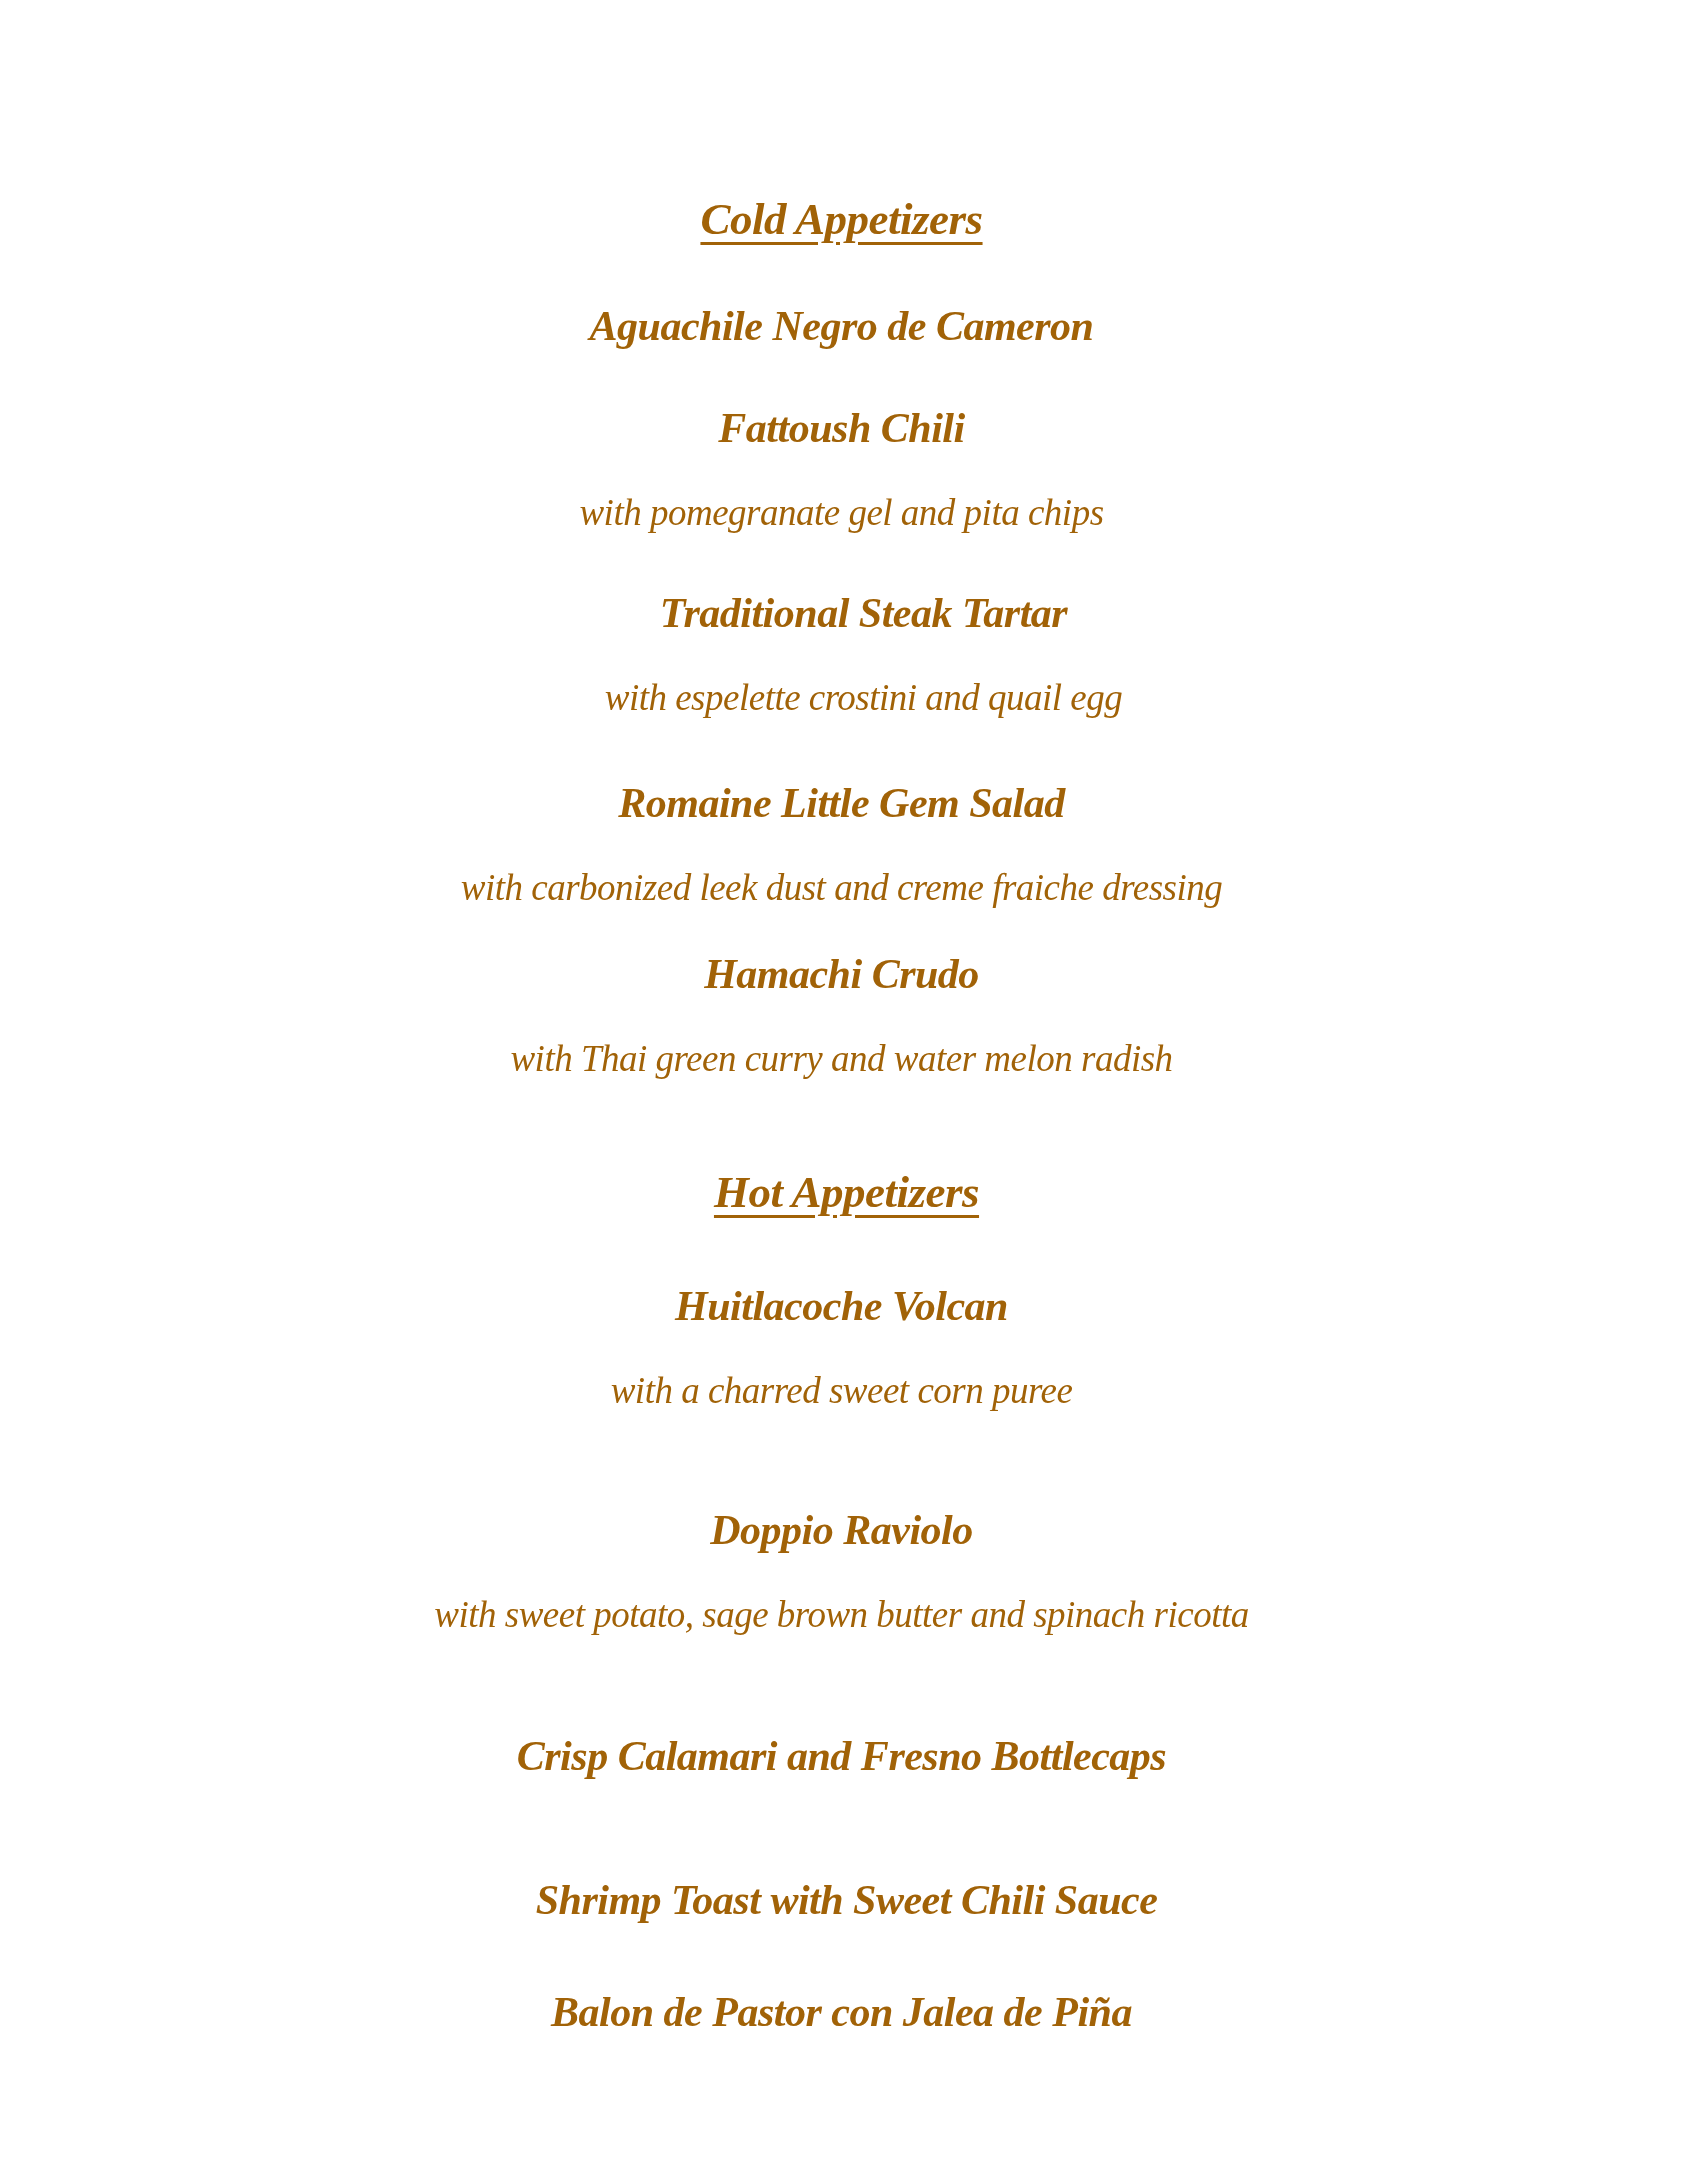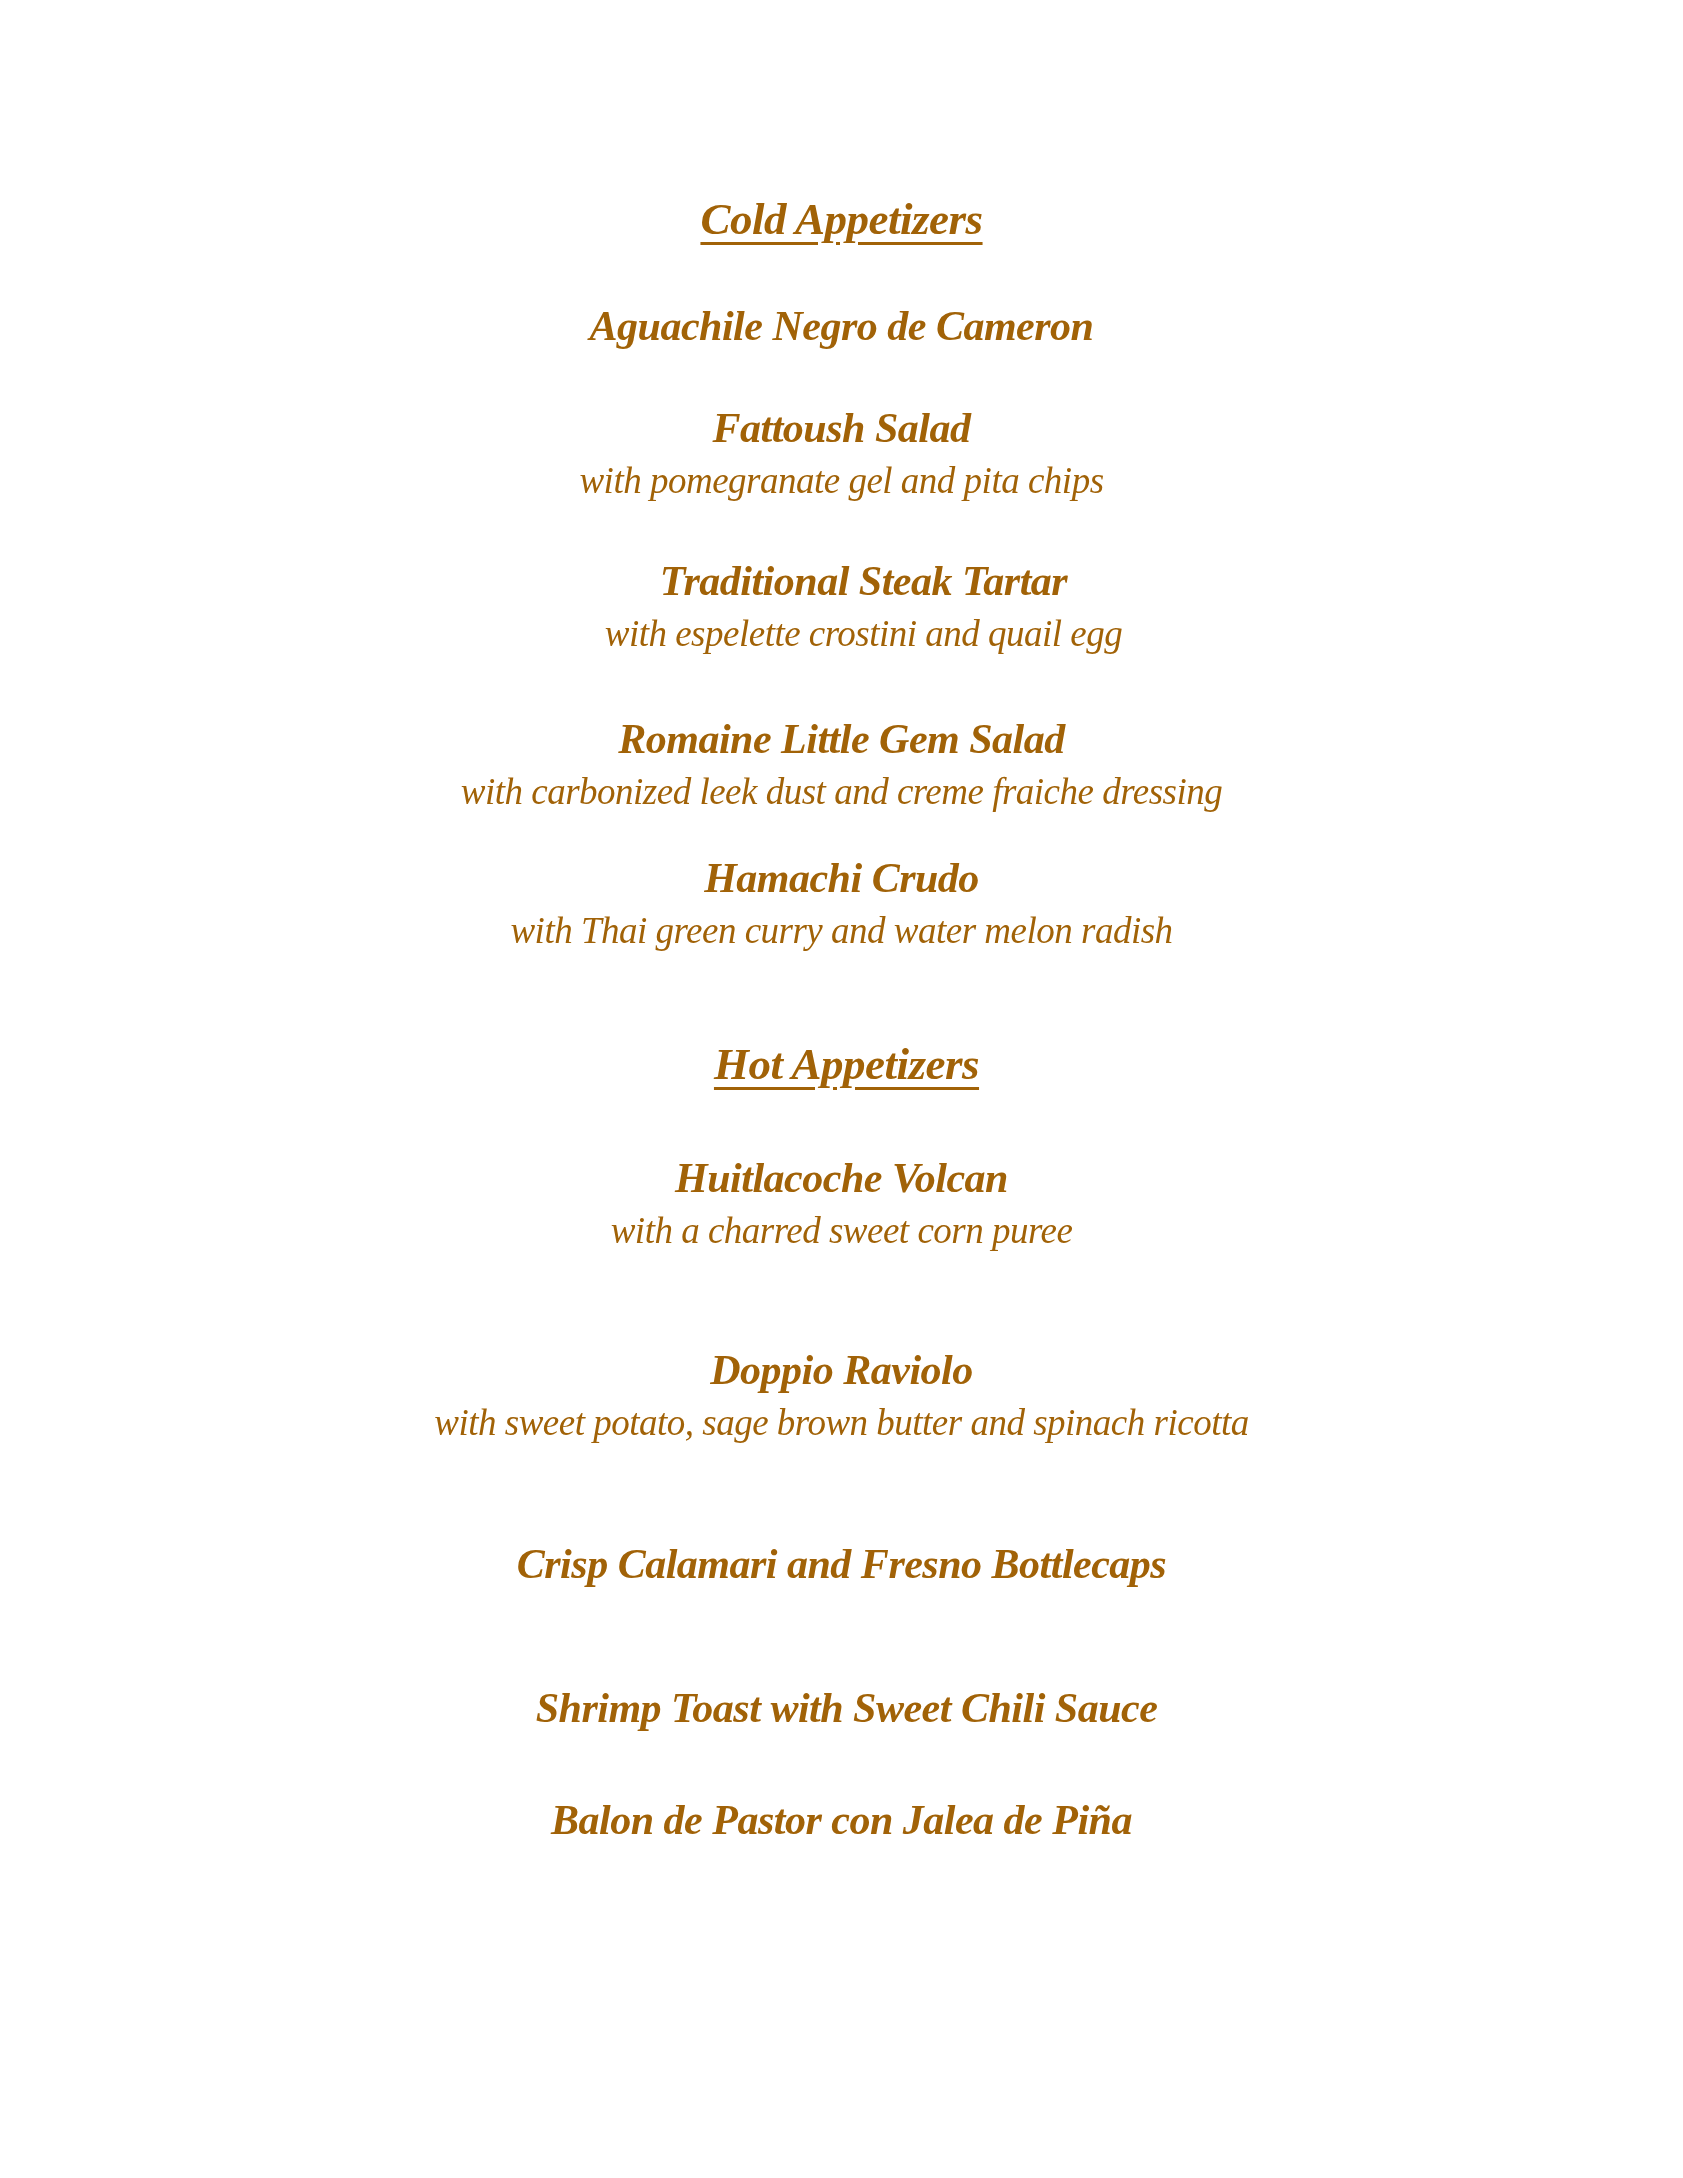--- a/index.html
+++ b/index.html
@@ -34,20 +34,21 @@
   .dish-name {
     font-size: 42px;
     line-height: 55px;
     letter-spacing: -0.5px;
     font-weight: bold;
   }
   .dish-desc {
     font-size: 37px;
     line-height: 50px;
     letter-spacing: -0.5px;
+    margin-top: 32px;
   }
   
   .g34 { margin-bottom: 34px; }
   .g47 { margin-bottom: 47px; }
   .g48 { margin-bottom: 48px; }
   .g50 { margin-bottom: 50px; }
   .g54 { margin-bottom: 53px; padding-left: 44px; }
   .g58 { margin-bottom: 57px; margin-left: 10px; }
   .g80 { margin-bottom: 79px; }
   .g88 { margin-bottom: 87px; }
@@ -60,21 +61,21 @@
 
   <div class="section-title g50">
     <span>Cold Appetizers</span>
   </div>
 
   <div class="menu-item g47">
     <div class="dish-name">Aguachile Negro de Cameron</div>
   </div>
 
   <div class="menu-item g48">
-    <div class="dish-name">Fattoush Salad</div>
+    <div class="dish-name">Fattoush Chili</div>
     <div class="dish-desc">with pomegranate gel and pita chips</div>
   </div>
 
   <div class="menu-item g54">
     <div class="dish-name">Traditional Steak Tartar</div>
     <div class="dish-desc">with espelette crostini and quail egg</div>
   </div>
 
   <div class="menu-item g34">
     <div class="dish-name">Romaine Little Gem Salad</div>

